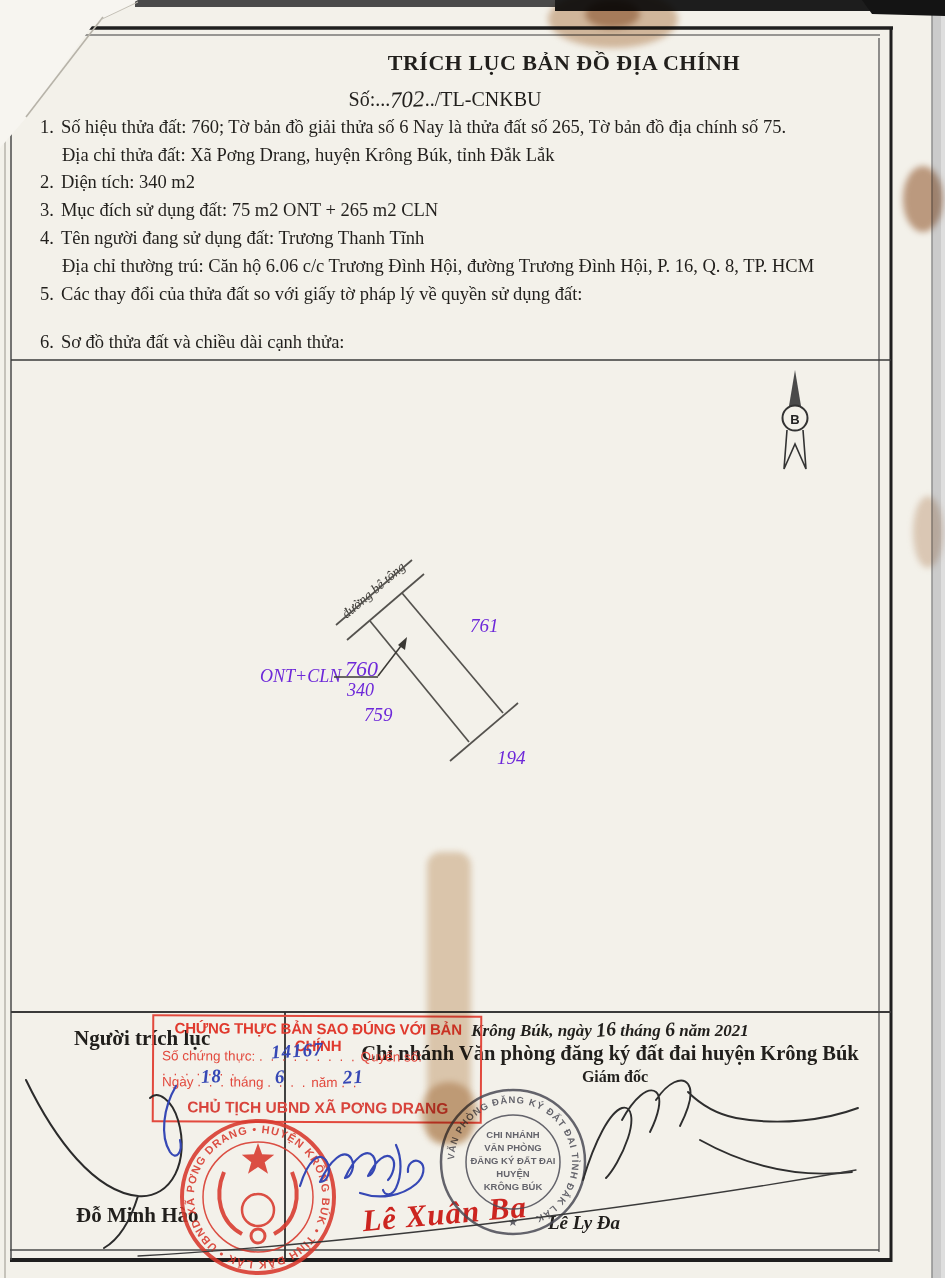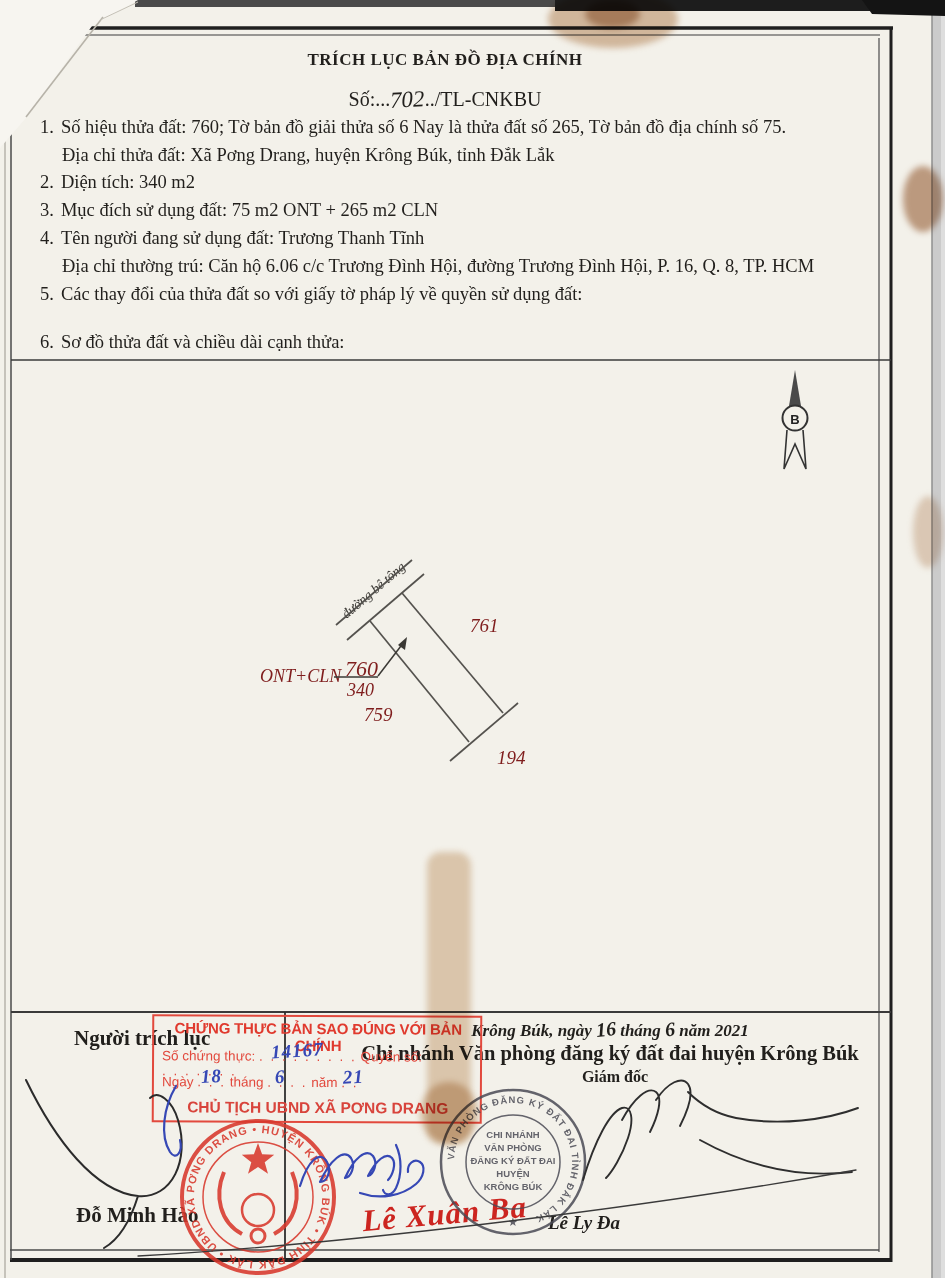--- a/index.html
+++ b/index.html
@@ -1,28 +1,28 @@
 <!DOCTYPE html>
 <html><head>
 <meta charset="utf-8">
 <style>
   html,body{margin:0;padding:0;background:#e9e6df;}
   .page{position:relative;width:945px;height:1278px;background:#f3f1ea;overflow:hidden;
         font-family:"Liberation Serif",serif;color:#1e1c1a;}
   .layer{position:absolute;left:0;top:0;pointer-events:none;}
   #bg{z-index:0;} #art{z-index:3;}
   .t{position:absolute;white-space:nowrap;z-index:2;color:#211f1c;}
-  .title{left:150px;top:50px;width:590px;text-align:center;font-size:17px;font-weight:bold;letter-spacing:.5px;}
+  .title{left:150px;top:50px;width:590px;text-align:right;font-size:22px;font-weight:bold;letter-spacing:.5px;}
   .docno{left:150px;top:86px;width:590px;text-align:center;font-size:20px;}
   .hand{font-style:italic;font-size:23px;display:inline-block;transform:rotate(-3deg);position:relative;top:1px;}
   .item{left:40px;font-size:18.5px;}
   .item .num{margin-right:7px;}
   .sub{left:62px;font-size:18.5px;}
   .note{left:40px;top:976px;font-size:16px;}
-  .dlabel{font-style:italic;color:#7f1d1d;}
+  .dlabel{font-style:italic;color:#6d28d9;}
   .roadlabel{left:344px;top:608px;font-size:13.5px;font-style:italic;transform:rotate(-40.5deg);transform-origin:left center;color:#3a3834;}
   .certbox{position:absolute;left:152px;top:1015px;width:326px;height:104px;border:2px solid #e2493d;z-index:2;
            color:#e2493d;font-family:"Liberation Sans",sans-serif;transform:rotate(.3deg);}
   .certbox .row{position:absolute;left:8px;right:6px;}
   .cb1{top:3px;text-align:center;font-weight:bold;font-size:15px;letter-spacing:-0.2px;color:#e03a2e;}
   .cb2{top:32px;font-size:13.5px;}
   .cb3{top:58px;font-size:13.5px;}
   .cb4{top:82px;text-align:center;font-weight:bold;font-size:15.5px;color:#d8443c;}
   .dots{position:relative;display:inline-block;letter-spacing:2px;}
   .hand-blue{position:absolute;left:12px;top:-9px;color:#3648b5;font-family:"Liberation Serif",serif;

